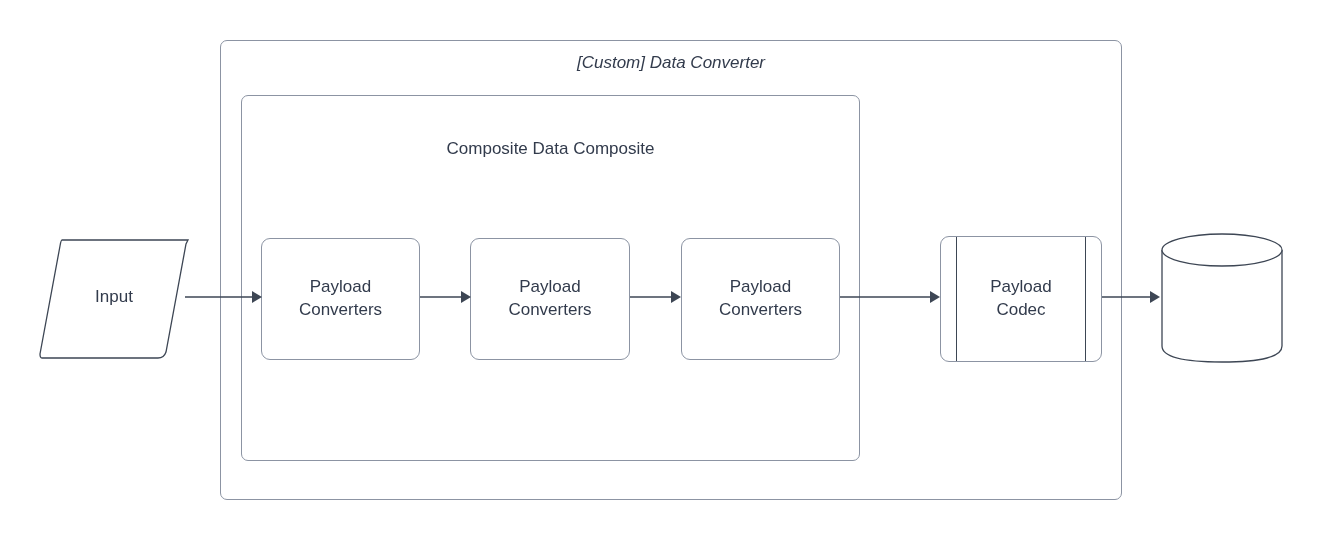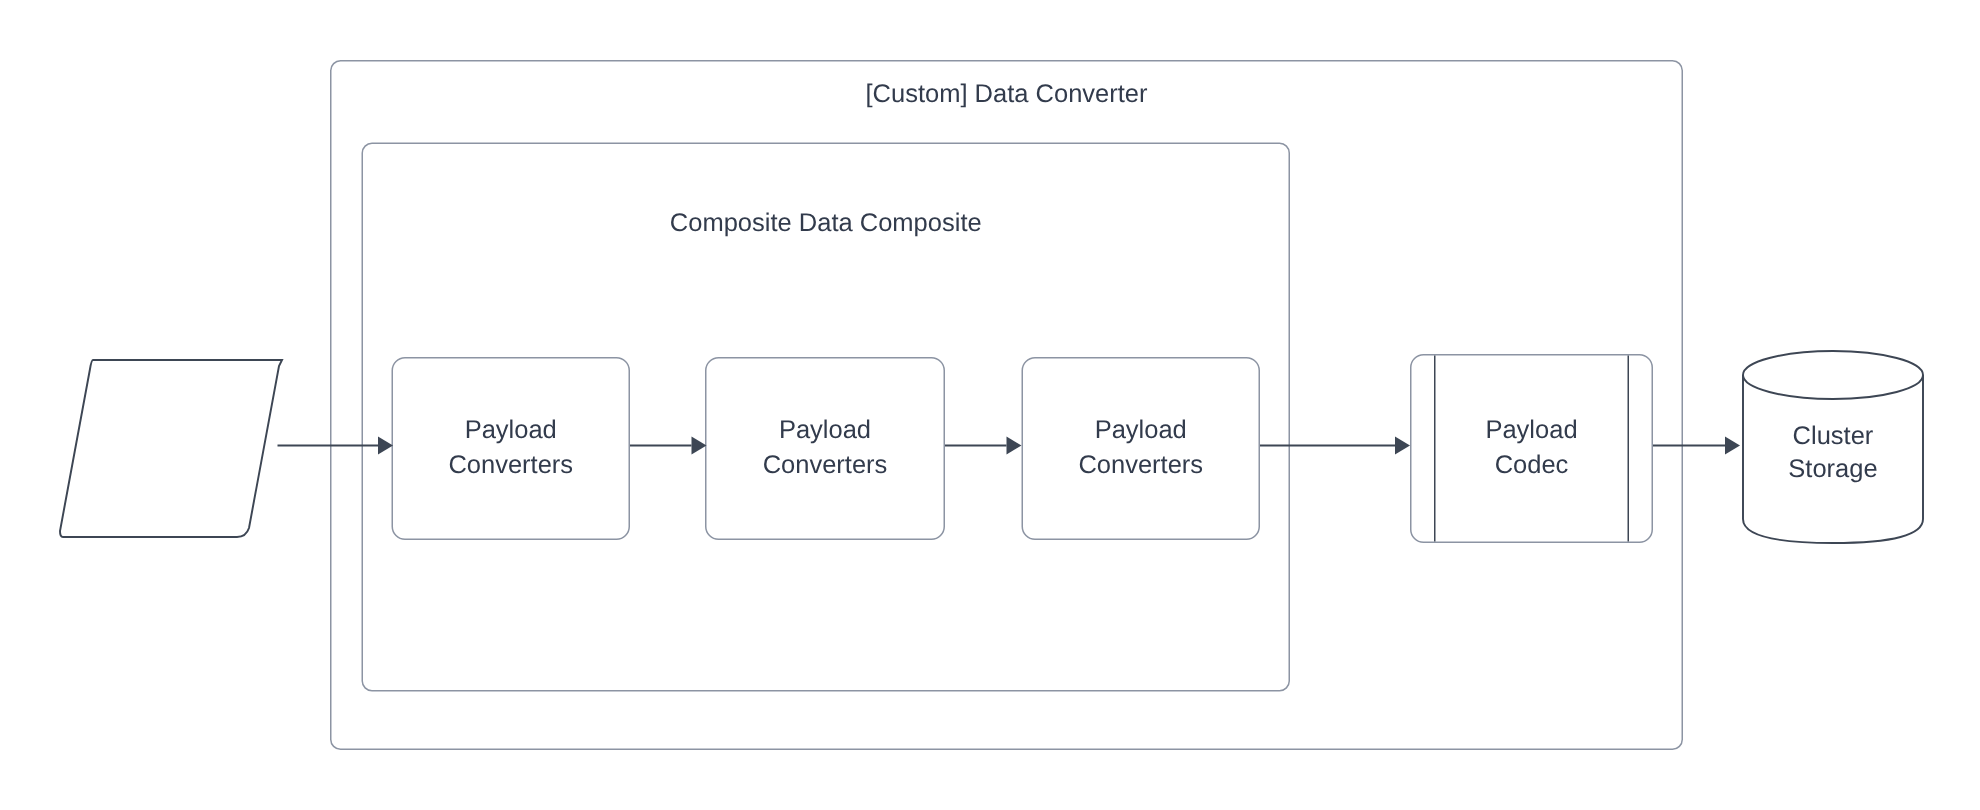--- a/index.html
+++ b/index.html
@@ -120,31 +120,32 @@
     stroke-width: 1.4;
     fill: none;
   }
   .conn-svg polygon { fill: #3d4654; stroke: none; }
 </style>
 </head>
 <body>
 
 <div id="canvas">
 
-  <div class="container-box" style="left:220px; top:40px; width:902px; height:460px;">
+  <div class="container-box" style="left:220px; top:40px; width:902px; height:460px;font-style:italic;">
     <div class="container-title" style="top:12px;">[Custom] Data Converter</div>
   </div>
 
   <div class="container-box" style="left:241px; top:95px; width:619px; height:366px;">
     <div class="container-title" style="top:43px;">Composite Data Composite</div>
   </div>
 
   <svg class="shape-svg" style="left:38px; top:238px; width:152px; height:122px;" viewBox="0 0 152 122" width="152" height="122">
     <path d="M 24,2 L 150,2 Q 150,2 148,6 L 128,114 Q 126,120 120,120 L 4,120 Q 2,120 2,116 L 22,8 Q 23,2 24,2 Z" transform="translate(0,0)"></path>
   </svg>
+  <div class="node-label" style="left:38px; top:286px; width:152px; font-size:17px;">Input</div>
 
   <div class="proc-box" style="left:261px; top:238px; width:159px; height:122px;">
     <div class="txt">Payload
 Converters</div>
   </div>
 
   <div class="proc-box" style="left:470px; top:238px; width:160px; height:122px;">
     <div class="txt">Payload
 Converters</div>
   </div>
@@ -158,22 +159,20 @@
     <span class="bar left"></span>
     <span class="bar right"></span>
     <div class="txt">Payload
 Codec</div>
   </div>
 
   <svg class="shape-svg" style="left:1160px; top:232px; width:124px; height:132px;" viewBox="0 0 124 132" width="124" height="132">
     <path class="nofill" d="M 2,18 L 2,114 Q 2,130 62,130 Q 122,130 122,114 L 122,18"></path>
     <ellipse cx="62" cy="18" rx="60" ry="16"></ellipse>
   </svg>
-  <div class="node-label" style="left:1160px; top:280px; width:124px; font-size:17px;">Cluster
-Storage</div>
 
   <svg class="conn-svg" viewBox="0 0 1320 540" width="1320" height="540">
 
     <g>
       <line x1="185" y1="297" x2="252" y2="297"></line>
       <polygon points="252,291 262,297 252,303"></polygon>
     </g>
 
     <g>
       <line x1="420" y1="297" x2="461" y2="297"></line>

